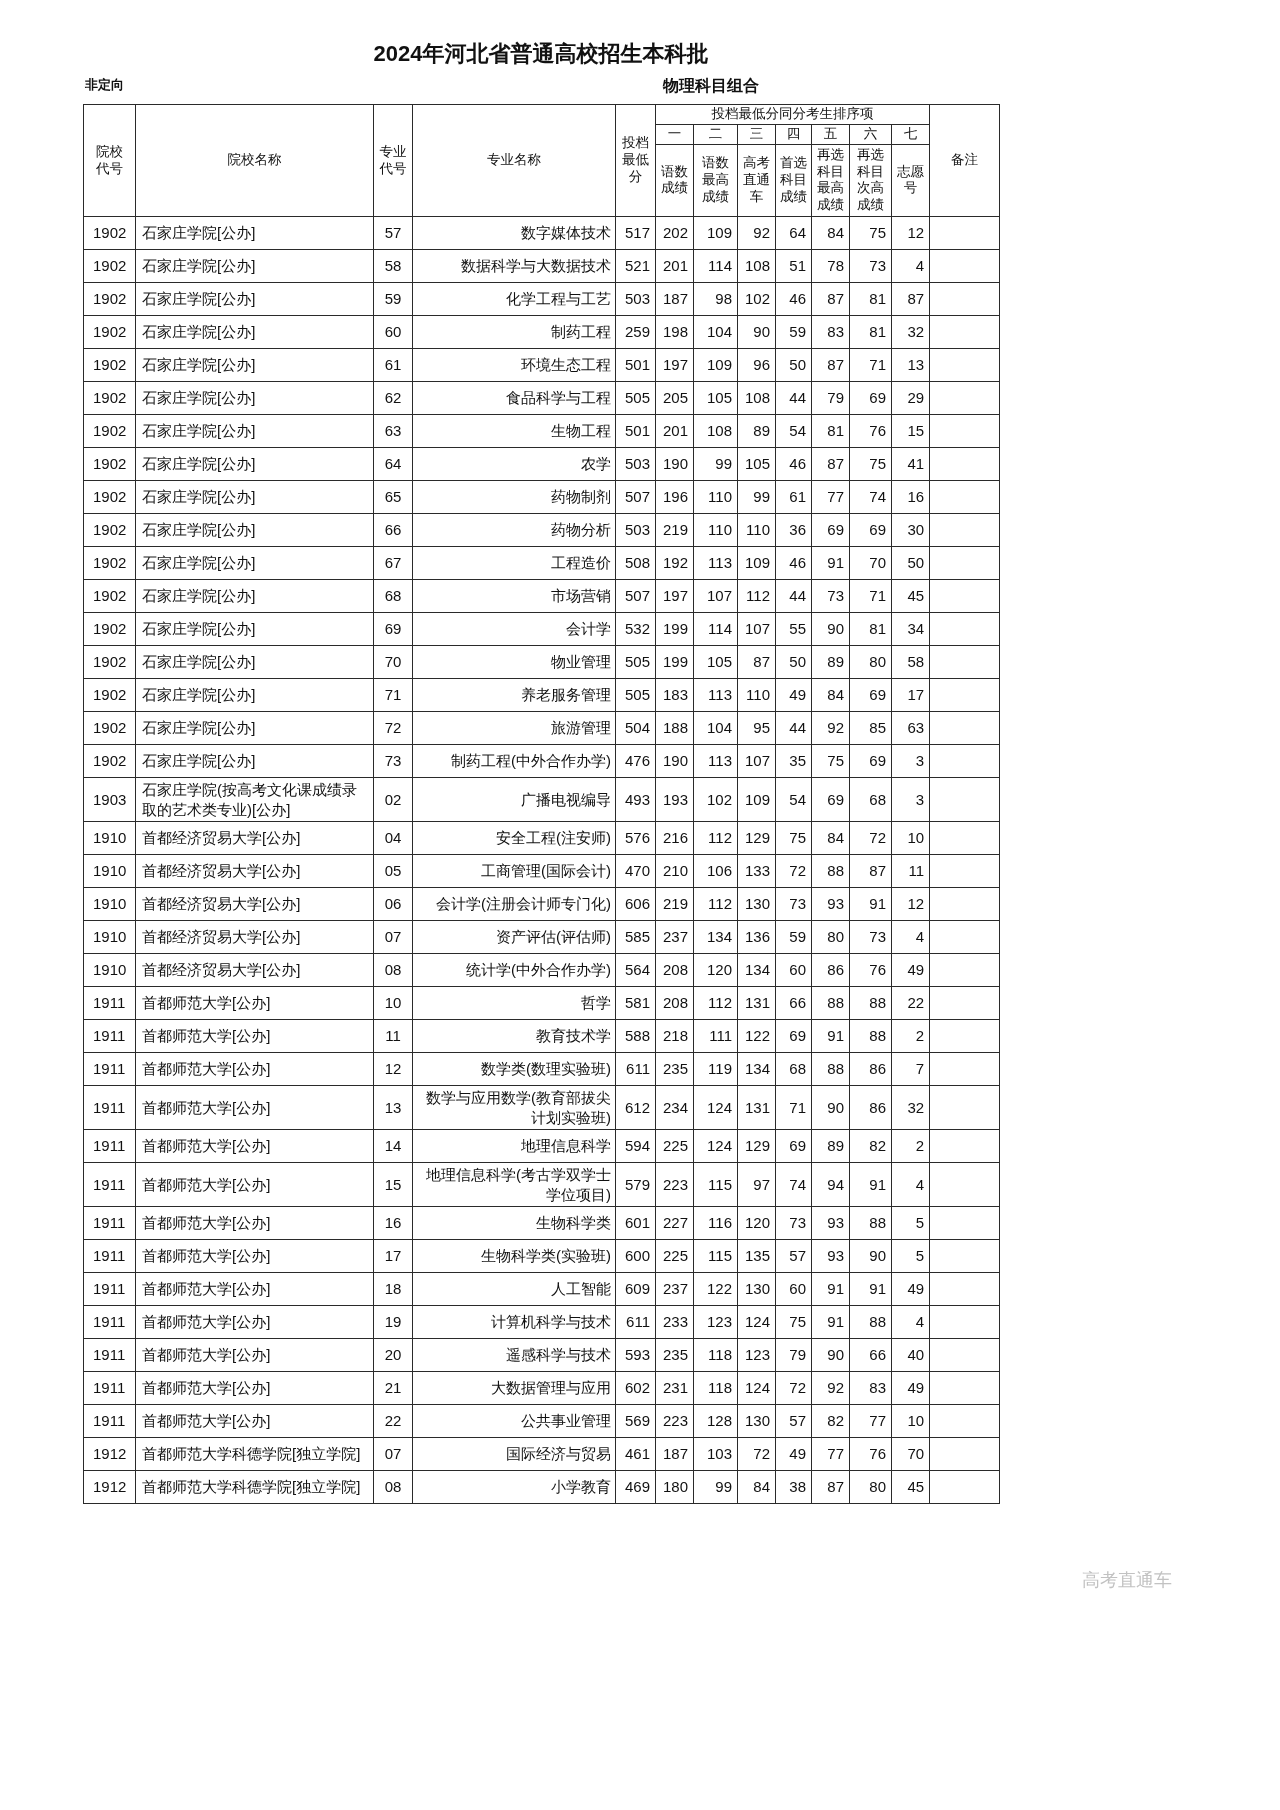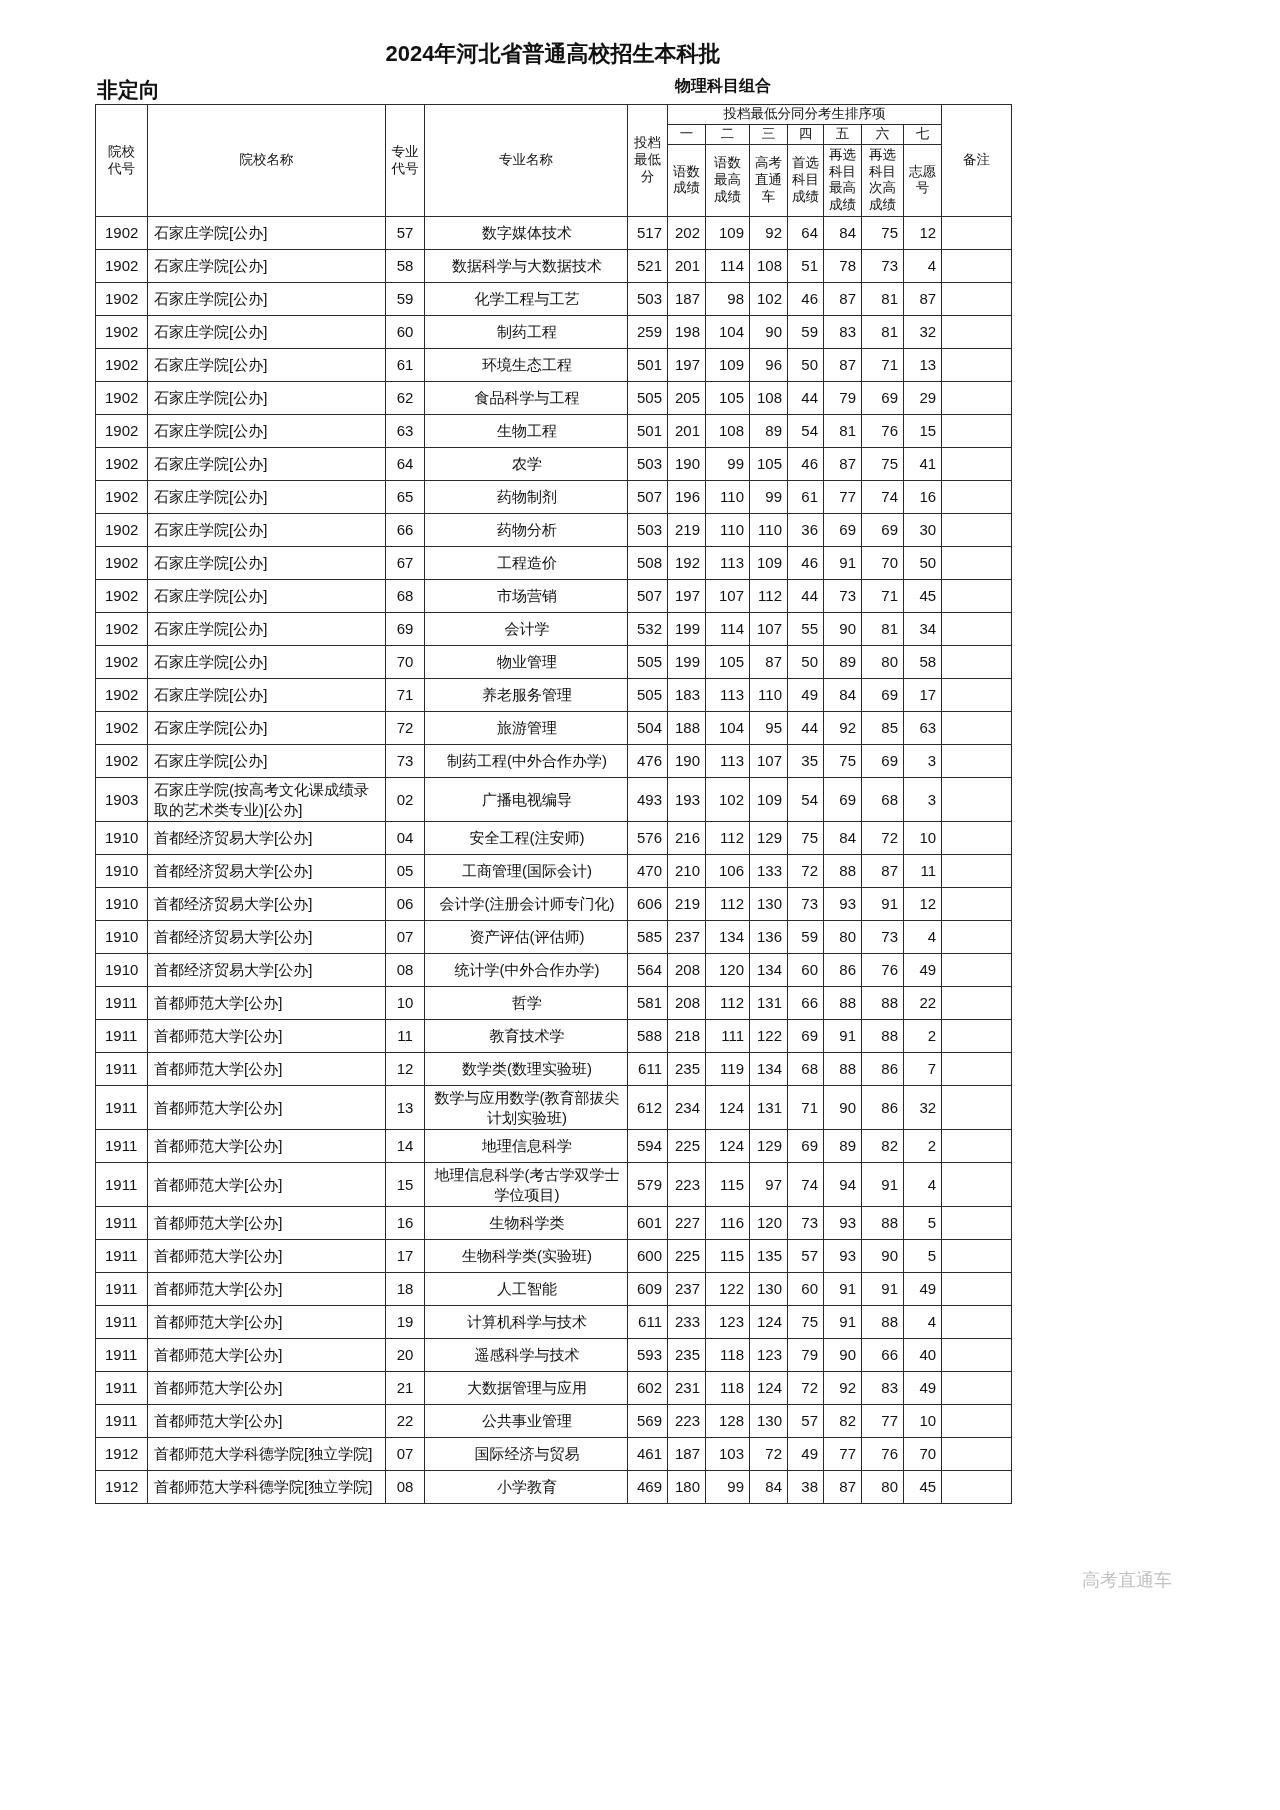--- a/index.html
+++ b/index.html
@@ -7,41 +7,41 @@
   body {
     width: 1280px;
     height: 1810px;
     position: relative;
     overflow: hidden;
     font-family: "Liberation Sans", sans-serif;
     color: #1a1a1a;
   }
   .content {
     position: absolute;
-    left: 95px;
+    left: 83px;
     top: 38px;
     width: 916px;
   }
   .title {
     text-align: center;
     font-size: 22px;
     font-weight: bold;
     line-height: 1.45;
     color: #111;
   }
   .labels {
     position: relative;
     height: 28px;
     margin-top: 6px;
   }
   .label-left {
     position: absolute;
     left: 2px;
     top: 0;
-    font-size: 21px;
+    font-size: 13px;
     font-weight: bold;
     color: #111;
   }
   .label-right {
     position: absolute;
     left: 580px;
     top: 0;
     font-size: 16px;
     font-weight: bold;
     color: #111;
@@ -72,21 +72,21 @@
     font-size: 15px;
     height: 33px;
     line-height: 1.3;
     padding: 2px 4px;
     word-break: break-all;
     color: #111;
   }
   tbody td.c0 { text-align: left; padding-left: 9px; }
   tbody td.c1 { text-align: left; padding-left: 6px; }
   tbody td.c2 { text-align: center; }
-  tbody td.c3 { text-align: center; padding-left: 6px; margin-left: 24px; }
+  tbody td.c3 { text-align: right; padding-left: 6px; margin-left: 24px; }
   tbody td.c4, tbody td.c5, tbody td.c6, tbody td.c7,
   tbody td.c8, tbody td.c9, tbody td.c10, tbody td.c11 {
     text-align: right; padding-right: 5px;
   }
   tbody td.c12 { text-align: center; }
   .footer {
     margin-top: 16px;
     text-align: center;
     font-size: 14px;
     color: #333;

